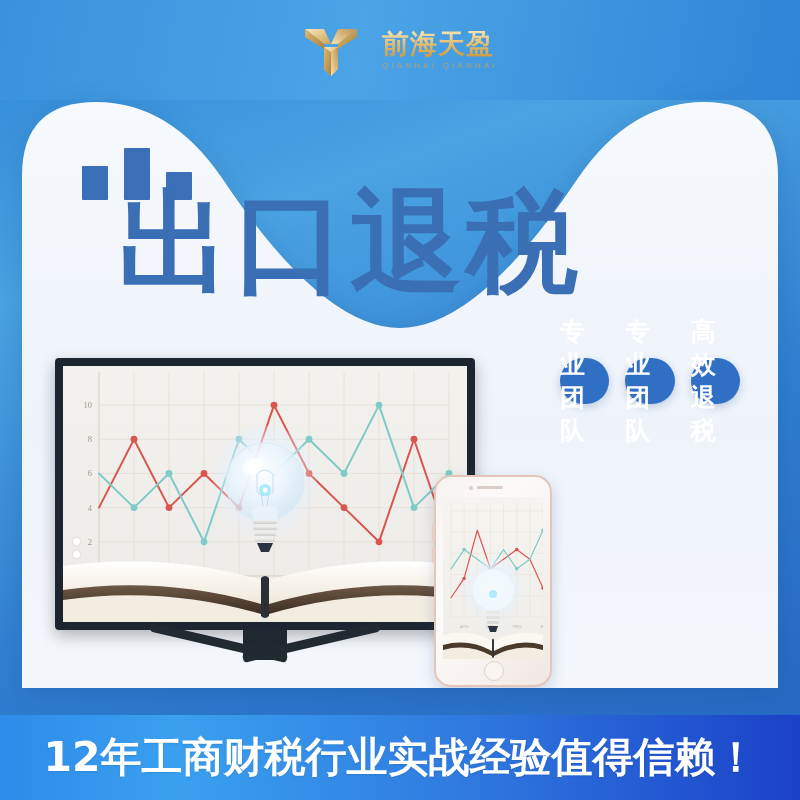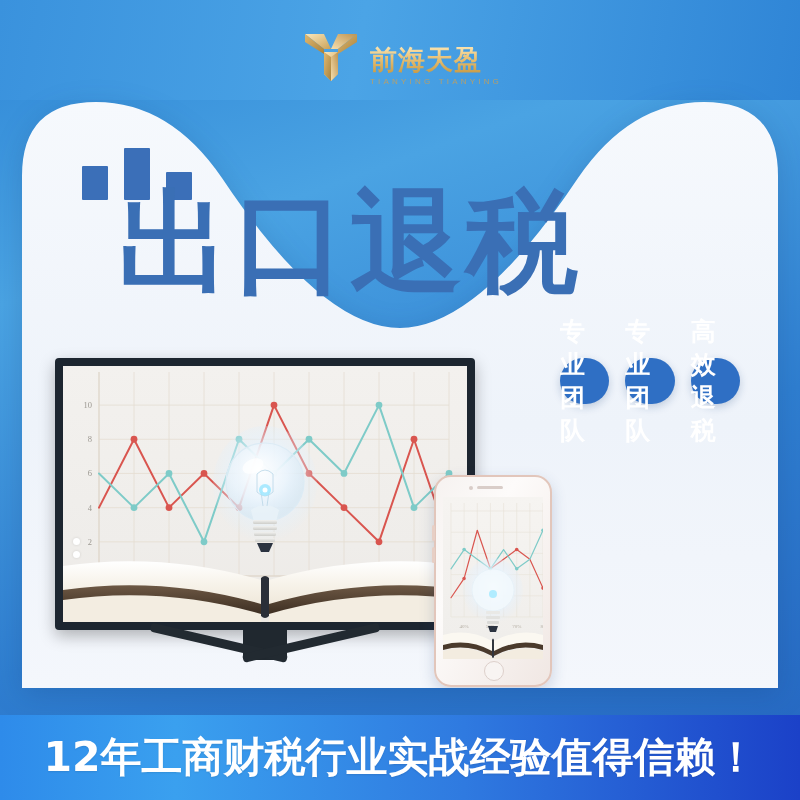--- a/index.html
+++ b/index.html
@@ -14,21 +14,21 @@
   }
 
   
   .topband{
     position:absolute;left:0;top:0;width:800px;height:100px;
     background:linear-gradient(100deg,#3a92dd 0%,#4ba4e6 45%,#2f85d6 100%);
     z-index:1;
   }
   .logo{
     position:absolute;left:300px;top:14px;width:230px;height:72px;
-    display:flex;align-items:flex-end;gap:8px;z-index:6;
+    display:flex;align-items:center;gap:20px;z-index:6;
   }
   .logo-mark{position:relative;width:62px;height:62px;flex:0 0 62px;}
   .logo-text{display:flex;flex-direction:column;justify-content:center;}
   .logo-cn{
     font-size:27px;font-weight:bold;letter-spacing:1px;line-height:1.05;
     background:linear-gradient(180deg,#fbe6b4 0%,#e8c074 45%,#c79a44 100%);
     -webkit-background-clip:text;background-clip:text;color:transparent;
     font-family:"DejaVu Sans","Liberation Sans",sans-serif;
   }
   .logo-en{
@@ -383,21 +383,21 @@
         <path d="M5 10 L5 18 L24 30 L24 25 Z" fill="url(#g2)"></path>
         <path d="M57 10 L38 10 L31 25 L38 25 Z" fill="url(#g3)"></path>
         <path d="M57 10 L57 18 L38 30 L38 25 Z" fill="url(#g2)"></path>
         <path d="M24 28 L38 28 L38 50 L31 57 L24 50 Z" fill="url(#g1)"></path>
         <path d="M24 28 L24 50 L31 57 L31 33 Z" fill="url(#g2)"></path>
         <path d="M38 28 L38 50 L31 57 L31 33 Z" fill="url(#g3)"></path>
       </svg>
     </div>
     <div class="logo-text">
       <span class="logo-cn">前海天盈</span>
-      <span class="logo-en">TIANYING TIANYING</span>
+      <span class="logo-en">QIANHAI QIANHAI</span>
     </div>
   </div>
 
   <div class="badges">
     <div class="badge">专业团队</div>
     <div class="badge">专业团队</div>
     <div class="badge">高效退税</div>
   </div>
 
   <div class="banner">

